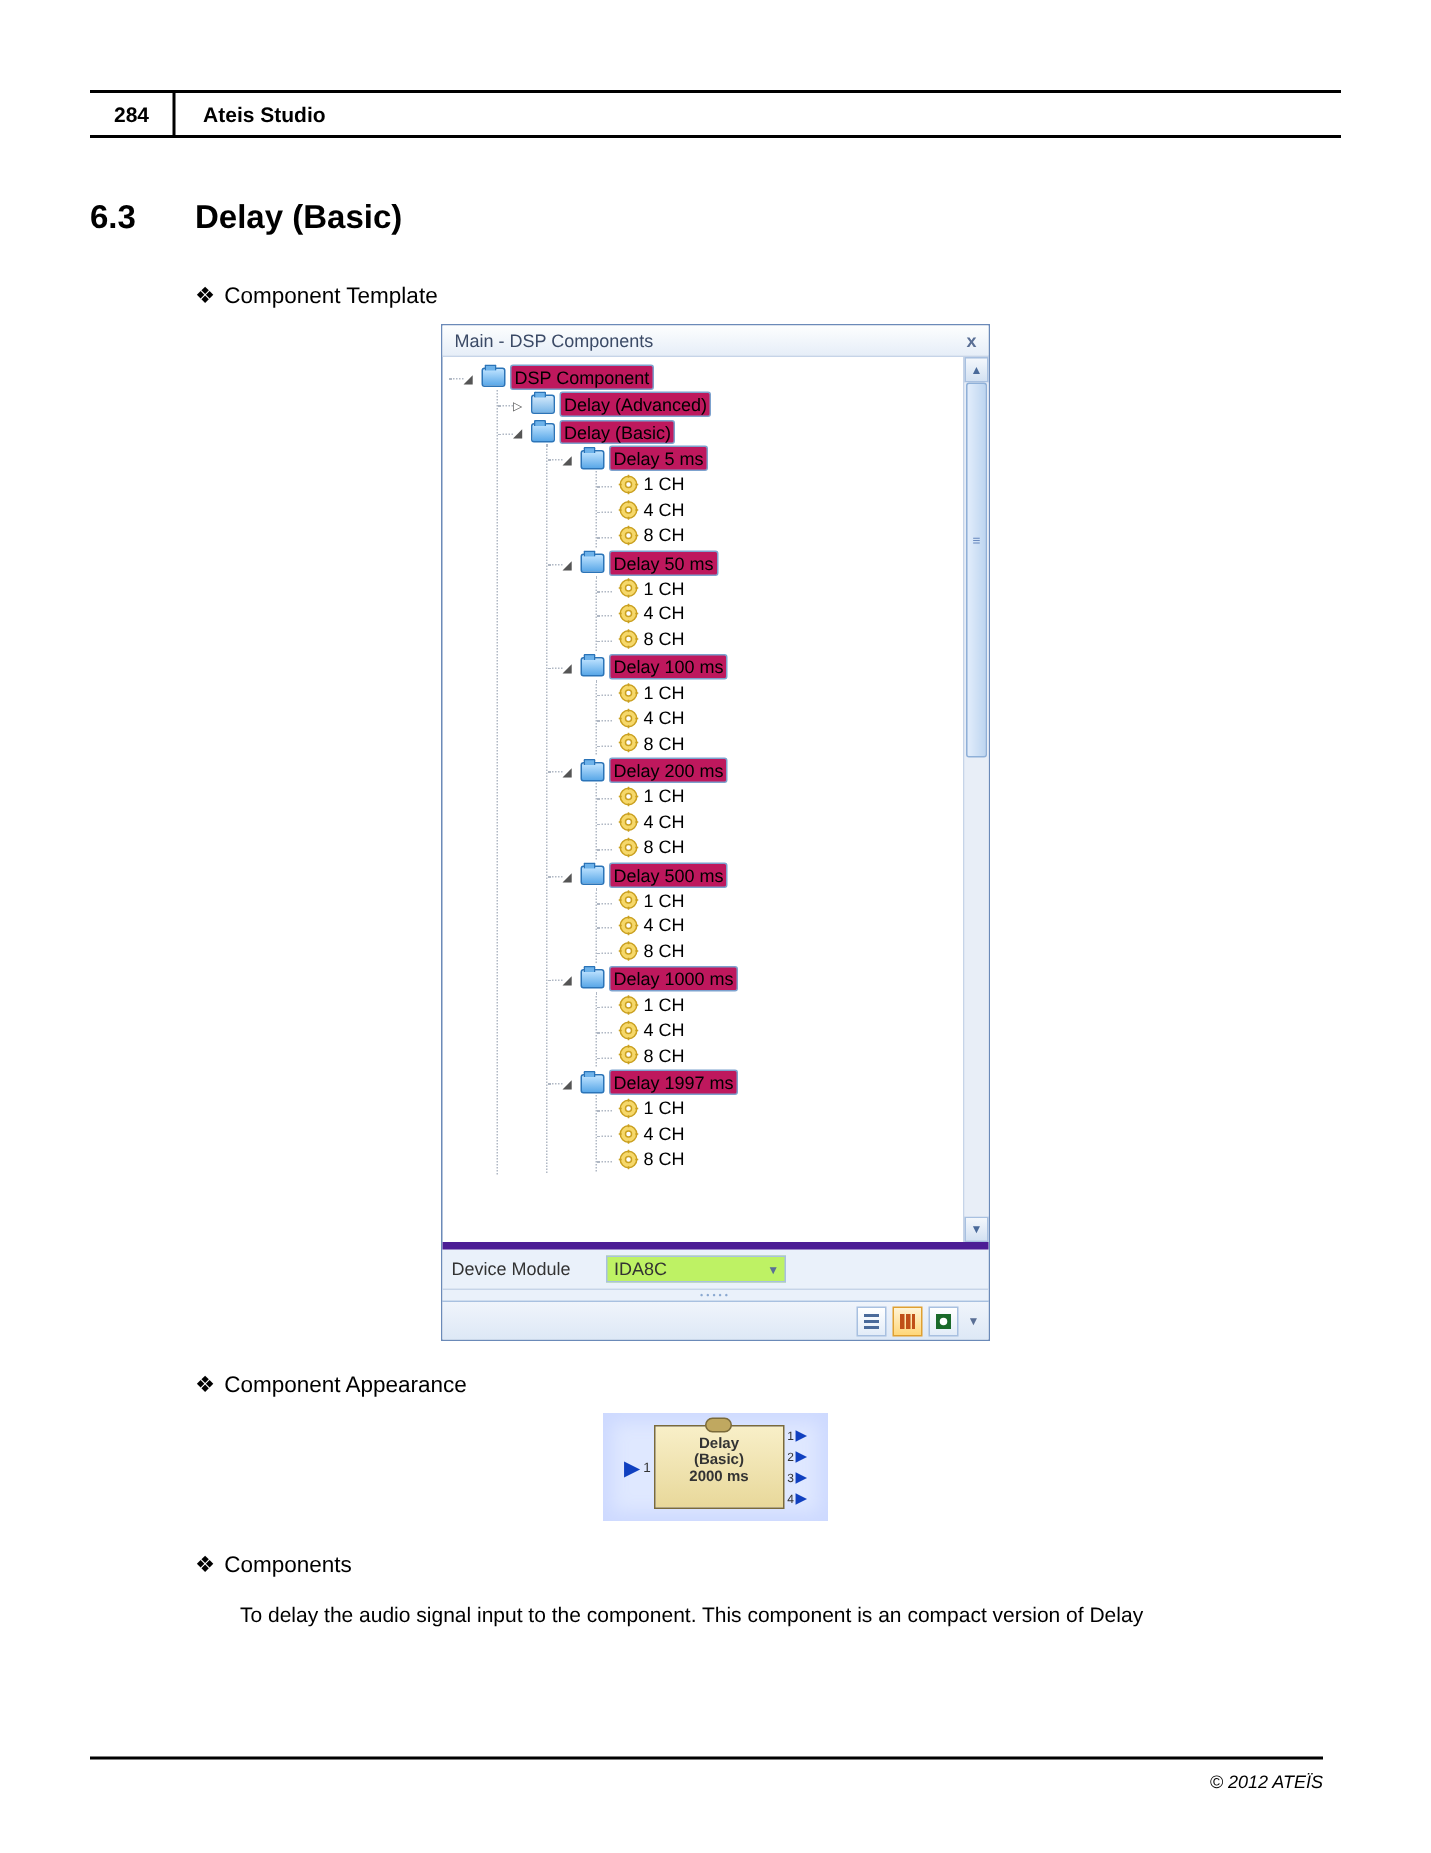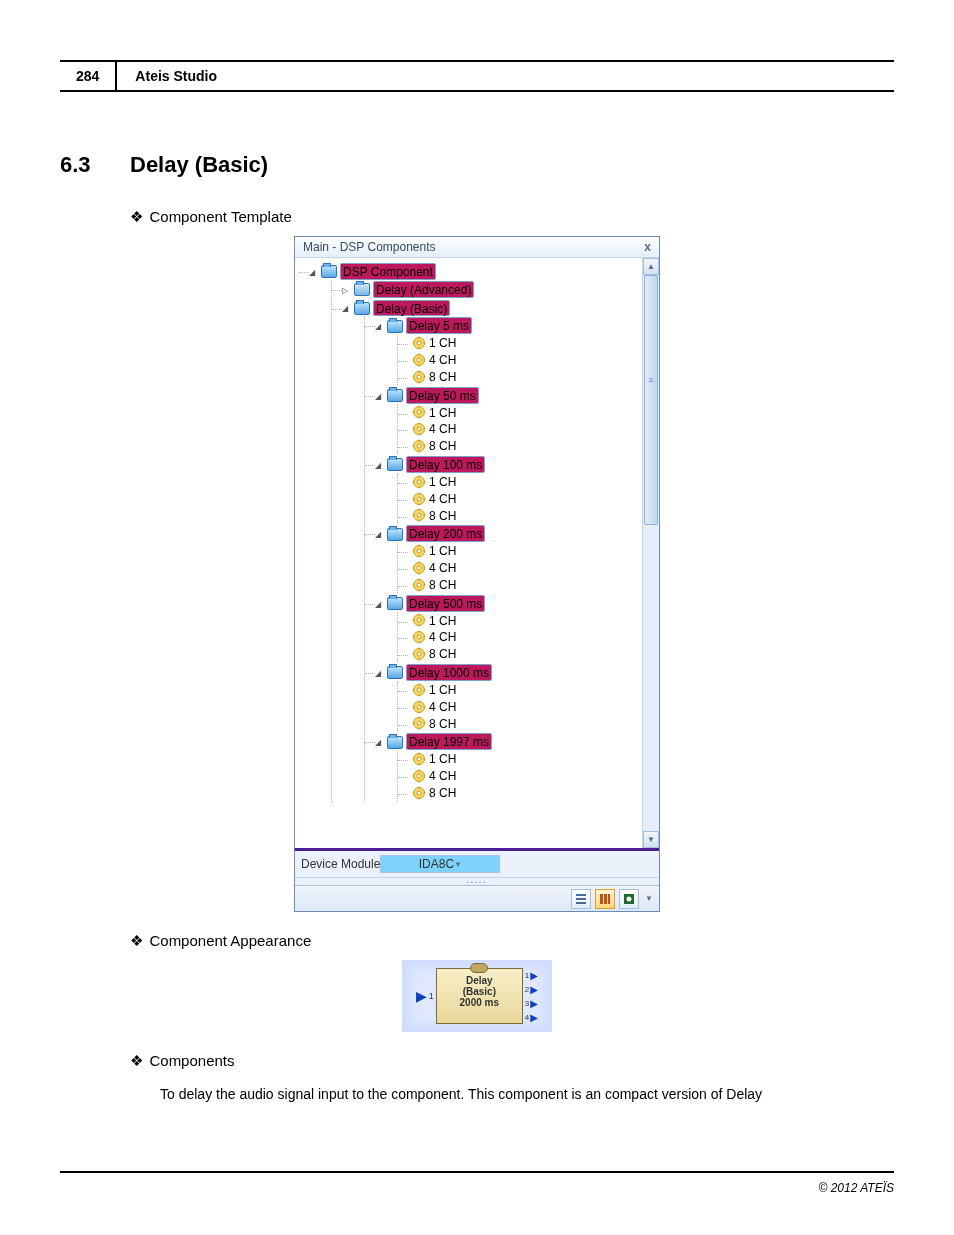--- a/index.html
+++ b/index.html
@@ -14,21 +14,21 @@
     padding: 60px 60px 40px 60px;
     position: relative;
     min-height: 1235px;
   }
   .header-bar {
     border-top: 2px solid #000;
     border-bottom: 2px solid #000;
     display: flex;
     align-items: stretch;
     height: 32px;
-    margin-bottom: 60px;
+    margin-bottom: 40px;
   }
   .page-num-box {
     border-right: 2px solid #000;
     padding: 0 16px;
     display: flex;
     align-items: center;
     font-weight: bold;
     font-size: 14px;
   }
   .header-title {
@@ -187,37 +187,37 @@
   .gear-icon svg { width: 14px; height: 14px; display: block; }
   .node-label { vertical-align: middle; color: #000; }
   .node-selected .node-label-box {
     border: 1px solid #7da2ce;
     background: #be185d;
     padding: 0 2px;
     border-radius: 2px;
   }
   .node-label-box { display: inline-block; }
   .device-row {
-    border-top: 3px solid #4c1d95;
+    border-top: 5px solid #4c1d95;
     padding: 4px 6px;
     background: #eaf1fa;
     display: flex;
     align-items: center;
-    gap: 0;
+    gap: 24px;
   }
   .device-row label { color: #333; }
   .device-dd {
     flex: 0 0 120px;
     height: 18px;
     border: 1px solid #a8c0e0;
-    background: #7dd3fc;
+    background: #bef264;
     padding: 0 4px;
     display: flex;
     align-items: center;
-    justify-content: center;
+    justify-content: space-between;
     font-size: 12px;
     color: #333;
   }
   .device-dd .dd-arrow { font-size: 8px; color: #5a6f95; }
   .grip-row {
     height: 8px;
     background: #eaf1fa;
     border-top: 1px solid #c6d4e8;
     display: flex;
     justify-content: center;
@@ -309,21 +309,21 @@
     align-items: center;
     height: 14px;
   }
   .comp-out .num { font-size: 8px; color: #333; margin-right: 1px; }
   .comp-out .arr { color: #1040c0; font-size: 10px; }
 
   .footer {
     position: absolute;
     bottom: 40px;
     left: 60px;
-    right: 60px;
+    right: 72px;
     border-top: 2px solid #000;
     padding-top: 8px;
     text-align: right;
     font-style: italic;
     font-size: 12px;
   }
 </style>
 </head>
 <body>
 

